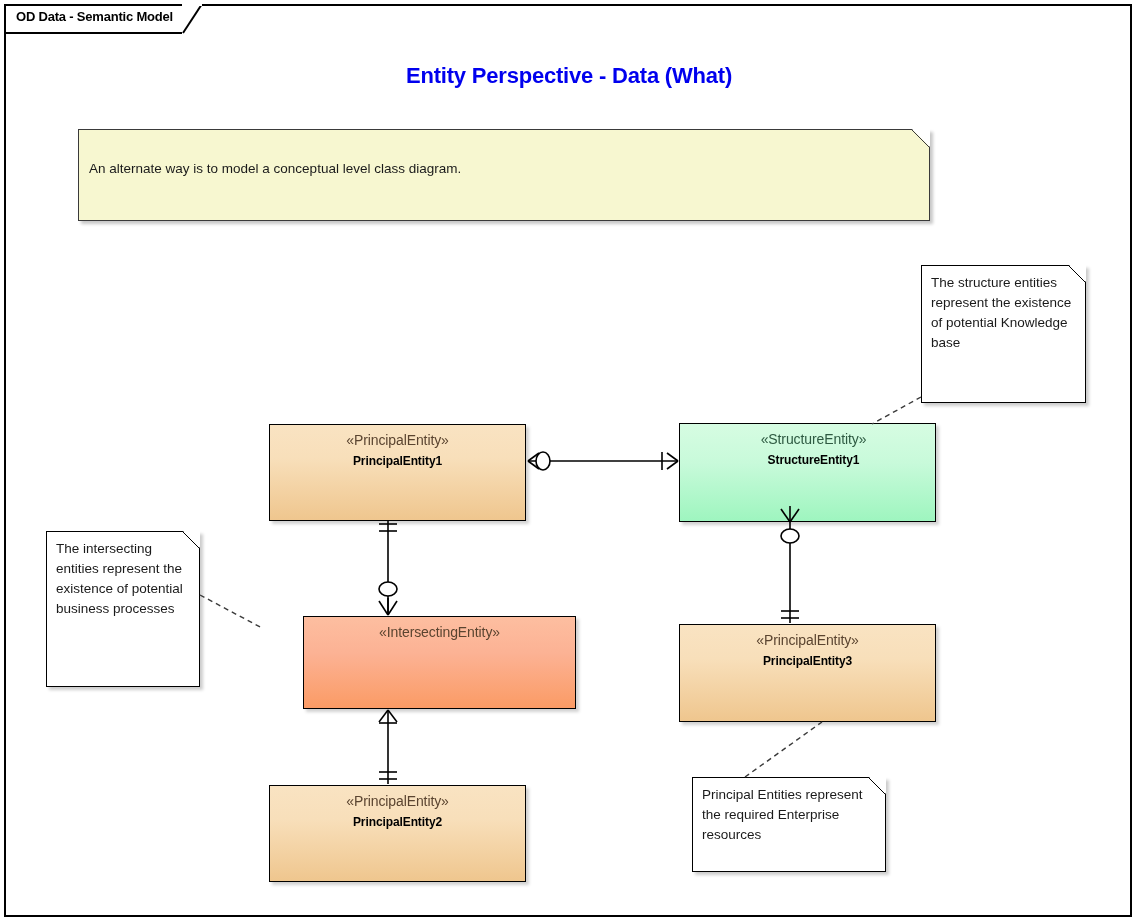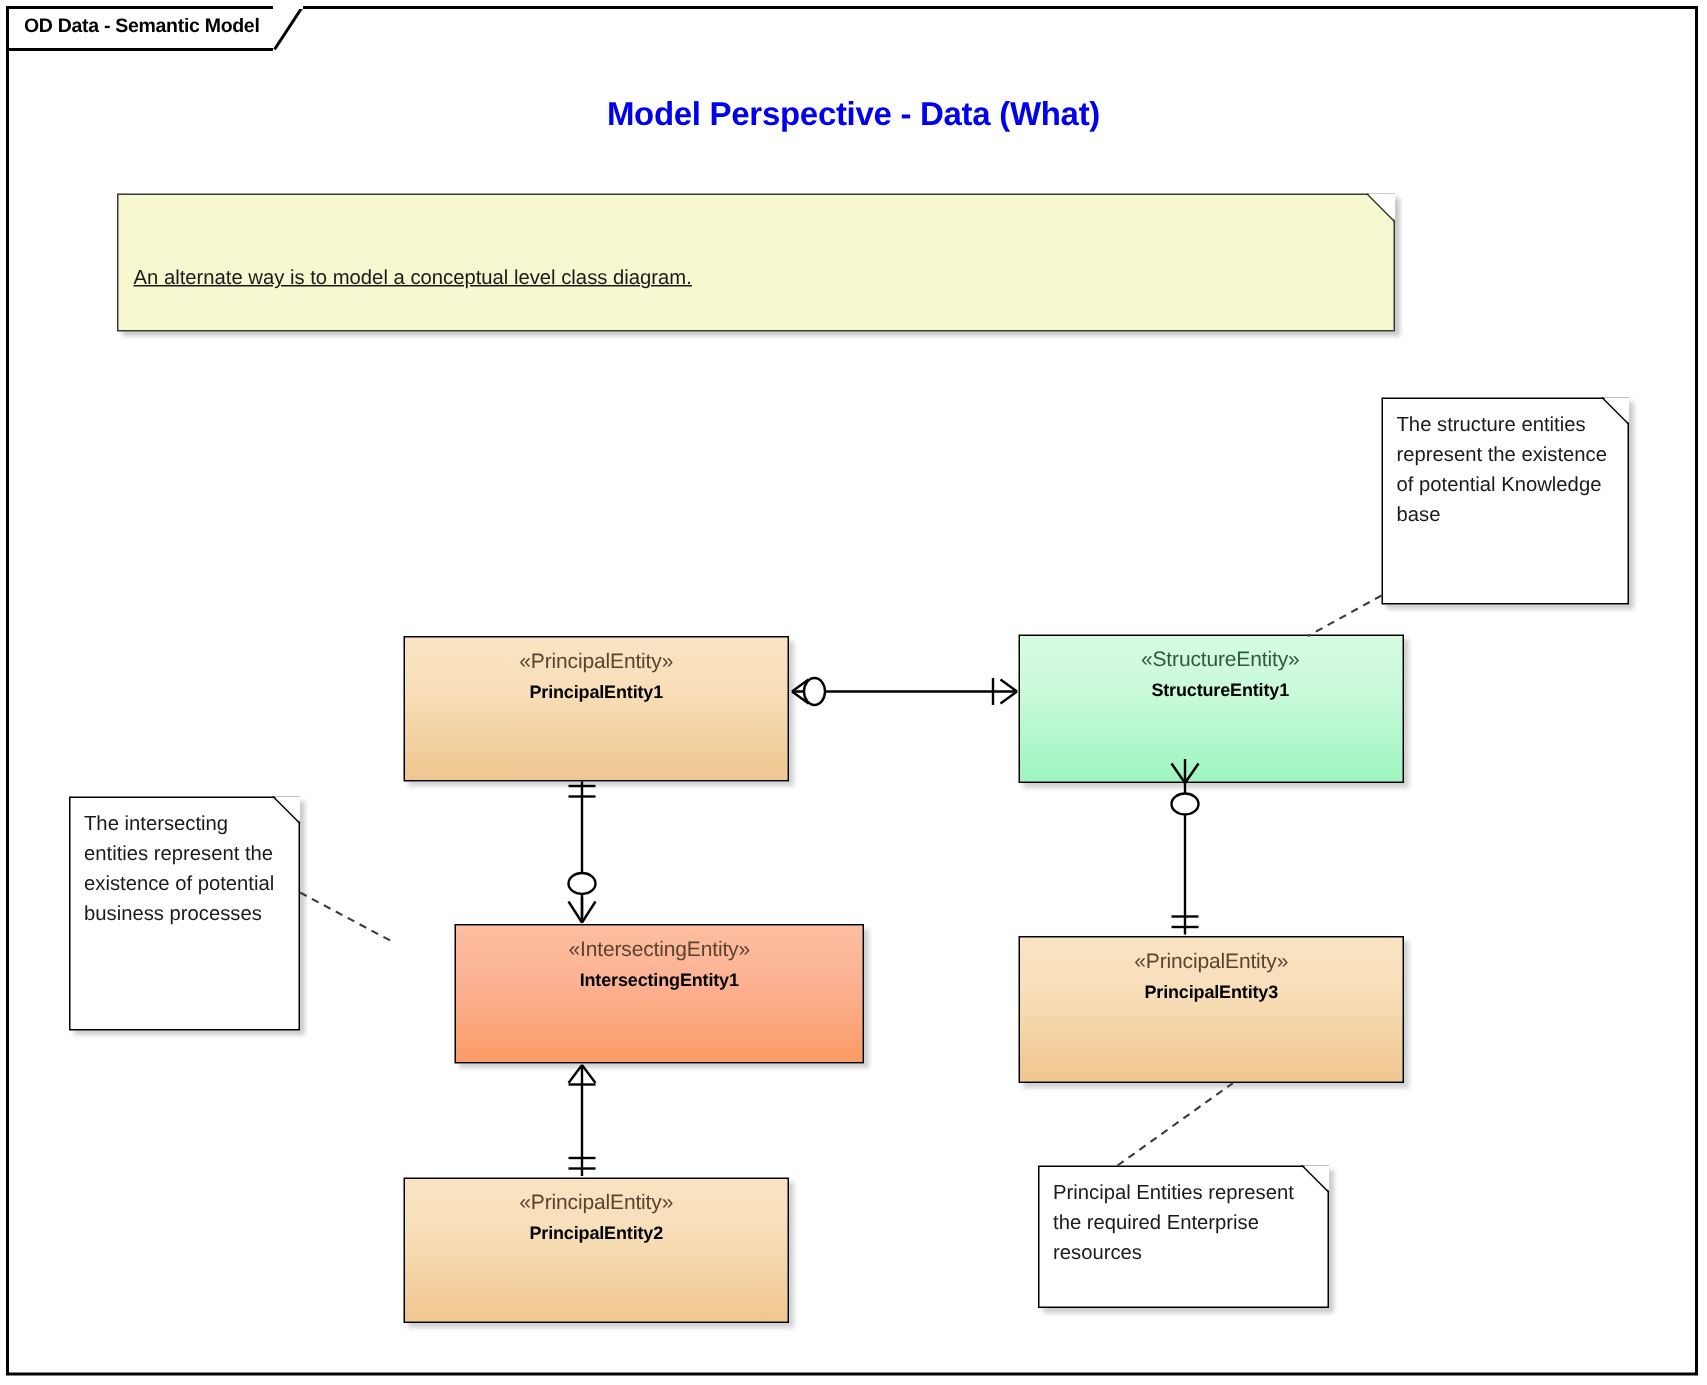--- a/index.html
+++ b/index.html
@@ -217,28 +217,28 @@
   <div class="diagram-tab">
     <div class="tab-body"></div>
     <svg class="tab-slant" viewBox="0 0 20 30">
       <path d="M0,0 L20,0 L0,29" fill="#ffffff" stroke="none"></path>
       <path d="M20,0 L1,29" stroke="#000" stroke-width="2" fill="none"></path>
       <path d="M0,1 L20,1" stroke="#ffffff" stroke-width="2" fill="none"></path>
     </svg>
     <span class="tab-label">OD Data - Semantic Model</span>
   </div>
 
-  <div class="page-title">Model Perspective - Data (What)</div>
+  <div class="page-title">Entity Perspective - Data (What)</div>
 
   <div class="note-yellow">
     <div class="fold-tri"></div>
     <svg style="position:absolute;right:-1px;top:-1px;width:19px;height:19px;" viewBox="0 0 19 19">
       <path d="M0,0 L19,19" stroke="#3a3a3a" stroke-width="1" fill="none"></path>
     </svg>
-    <div class="ytext" style="top:44px;text-decoration:underline;">An alternate way is to model a conceptual level class diagram.</div>
+    <div class="ytext" style="top:28px;">An alternate way is to model a conceptual level class diagram.</div>
   </div>
 
   <svg id="links" viewBox="0 0 1138 923">
 
       StructureEntity1 (horizontal) === --&gt;
     <line class="ln" x1="528" y1="461" x2="678" y2="461"></line>
     
     <g class="crow">
       <path d="M528,461 L539,453"></path>
       <path d="M528,461 L539,469"></path>
@@ -306,21 +306,20 @@
     <span class="ename">PrincipalEntity1</span>
   </div>
 
   <div class="entity e-structure green" id="se1">
     <span class="stereotype">«StructureEntity»</span>
     <span class="ename">StructureEntity1</span>
   </div>
 
   <div class="entity e-intersect" id="ie1">
     <span class="stereotype">«IntersectingEntity»</span>
-    <span class="ename">IntersectingEntity1</span>
   </div>
 
   <div class="entity e-principal" id="pe3">
     <span class="stereotype">«PrincipalEntity»</span>
     <span class="ename">PrincipalEntity3</span>
   </div>
 
   <div class="entity e-principal" id="pe2">
     <span class="stereotype">«PrincipalEntity»</span>
     <span class="ename">PrincipalEntity2</span>

